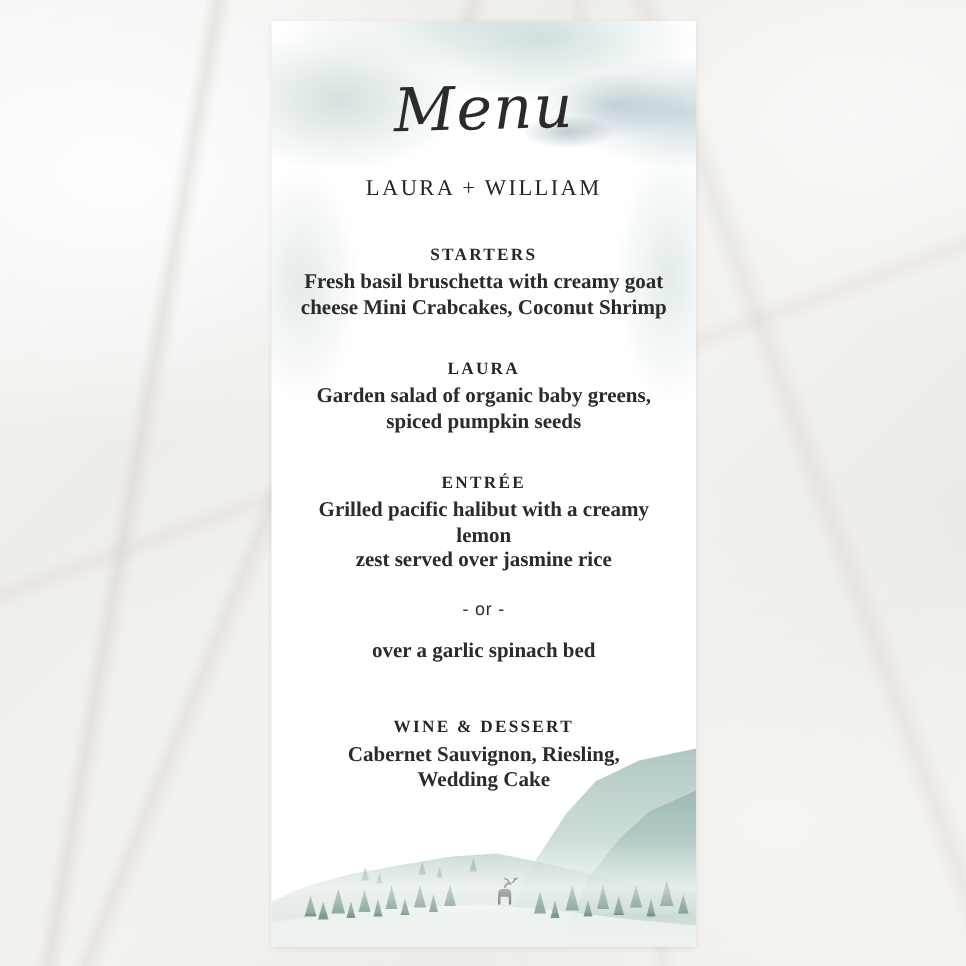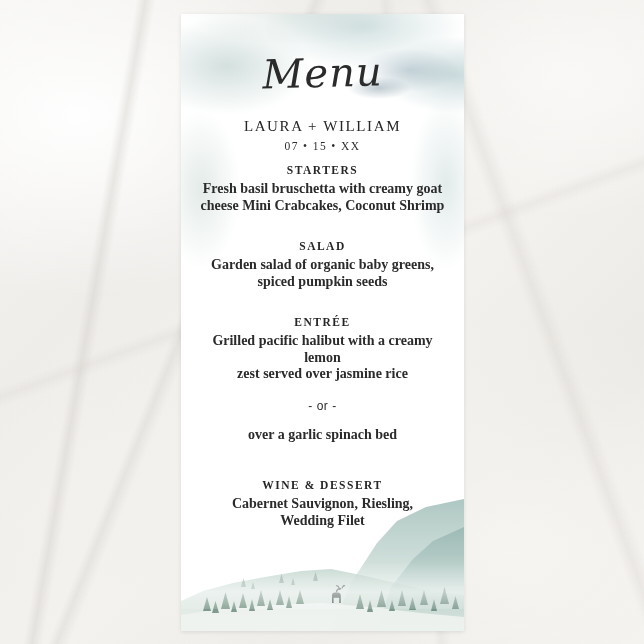--- a/index.html
+++ b/index.html
@@ -159,36 +159,35 @@
 
 <div class="card">
 
   <div class="wash wash-top"></div>
   <div class="wash wash-topright"></div>
   <div class="wash wash-left"></div>
   <div class="wash wash-right"></div>
 
   <div class="menu-title">Menu</div>
   <div class="couple">LAURA + WILLIAM</div>
-  <div class="date">07 • 15 • XX</div>
 
   <div class="sections">
 
     <div class="section">
       <div class="section-head">STARTERS</div>
       <div class="section-body">
         <div>Fresh basil bruschetta with creamy goat</div>
         <div>cheese Mini Crabcakes, Coconut Shrimp</div>
       </div>
     </div>
 
     <div class="sp-lg"></div>
 
     <div class="section">
-      <div class="section-head">SALAD</div>
+      <div class="section-head">LAURA</div>
       <div class="section-body">
         <div>Garden salad of organic baby greens,</div>
         <div>spiced pumpkin seeds</div>
       </div>
     </div>
 
     <div class="sp-lg"></div>
 
     <div class="section">
       <div class="section-head">ENTRÉE</div>
@@ -206,21 +205,21 @@
       </div>
     </div>
 
     <div class="sp-lg"></div>
     <div class="sp-lg"></div>
 
     <div class="section">
       <div class="section-head">WINE &amp; DESSERT</div>
       <div class="section-body">
         <div>Cabernet Sauvignon, Riesling,</div>
-        <div>Wedding Filet</div>
+        <div>Wedding Cake</div>
       </div>
     </div>
 
   </div>
 
   <svg class="landscape" viewBox="0 0 283 140">
     <defs>
       <linearGradient id="hillA" x1="0" y1="0" x2="0" y2="1">
         <stop offset="0%" stop-color="#b9cfc6" stop-opacity="0.85"></stop>
         <stop offset="100%" stop-color="#dfe8e0" stop-opacity="0.55"></stop>

